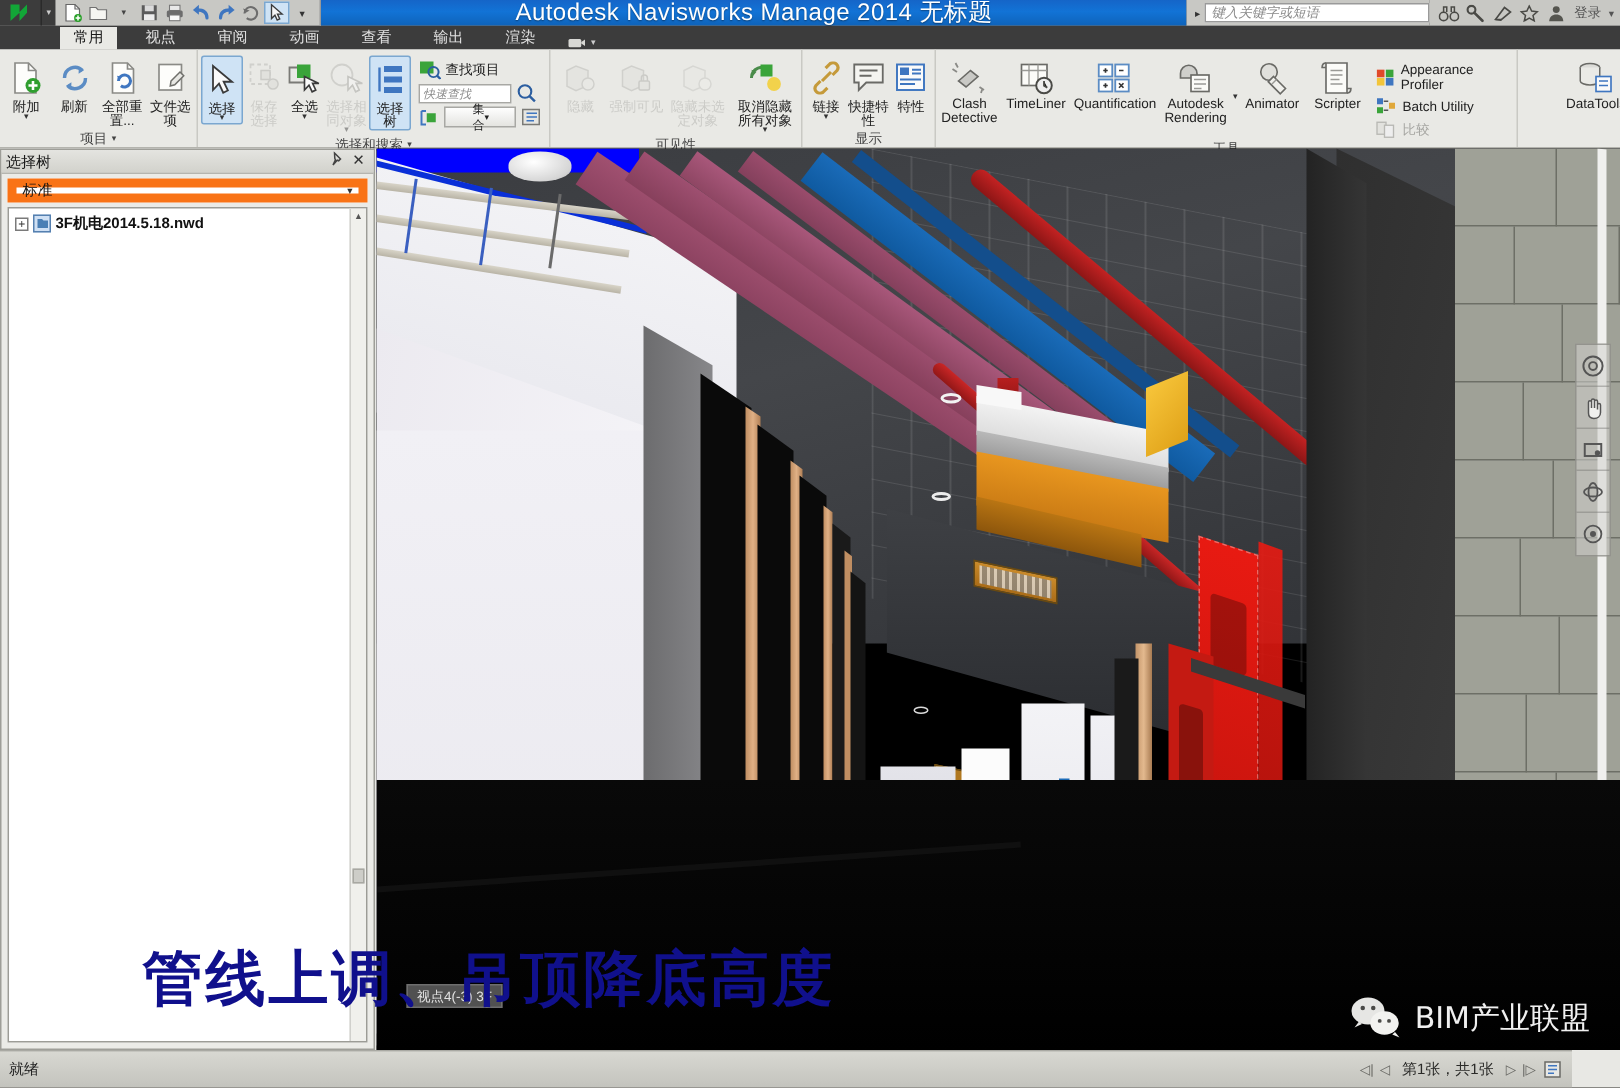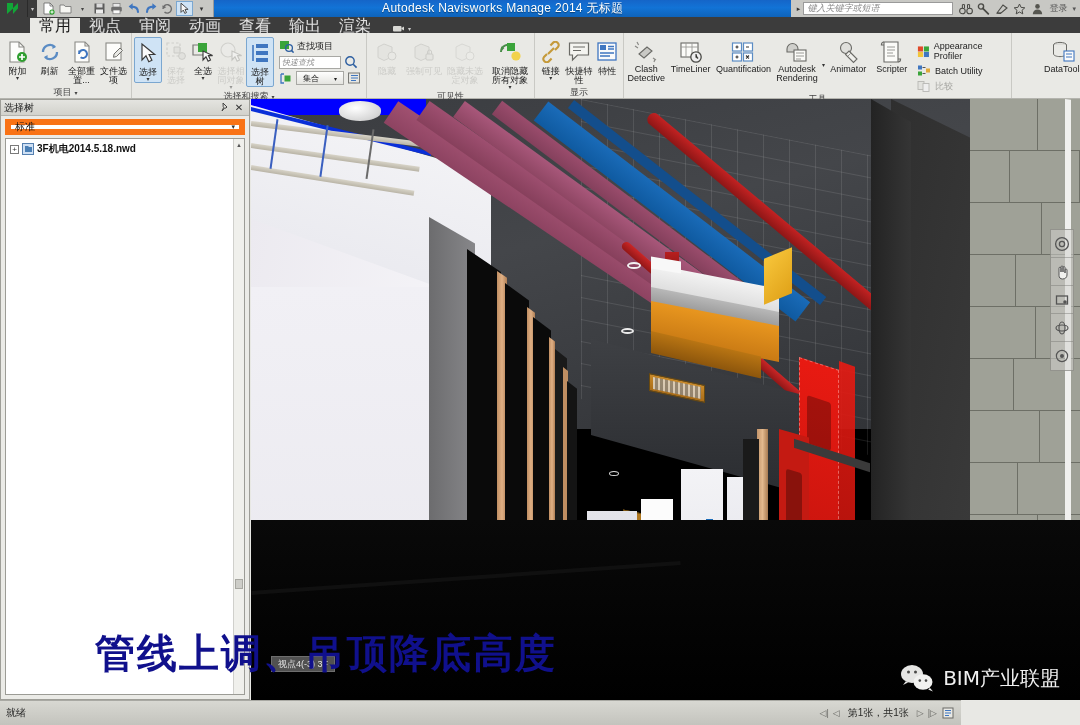--- a/index.html
+++ b/index.html
@@ -26,21 +26,21 @@
     height: 17px; padding: 0 3px; border-right: 1px solid #999;
   }
   .qicon {
     width: 17px; height: 15px; display: flex; align-items: center; justify-content: center;
     cursor: pointer;
   }
   .qicon.sel { background: #cfe3f5; border: 1px solid #7ba7d0; }
   .titletext {
     flex: 1; height: 17px;
     background: linear-gradient(to bottom,#1565c8,#1273d6 45%,#0e63ba);
-    color: #fff; font-size: 12px; display: flex; align-items: center;
+    color: #fff; font-size: 16px; display: flex; align-items: center;
     justify-content: center; letter-spacing: .3px;
     text-shadow: 0 1px 1px rgba(0,0,0,.4);
   }
   .searchwrap {
     display: flex; align-items: center; background: #c8c8c4; height: 17px;
     padding-left: 2px;
   }
   .arrowmini { width: 10px; text-align:center; font-size: 7px; color:#333; }
   .searchbox {
     width: 150px; height: 13px; background: #fff; border: 1px solid #9a9a9a;
@@ -54,22 +54,22 @@
   .trayicons .ti { width: 17px; height: 15px; display:flex; align-items:center; justify-content:center; cursor:pointer;}
   .signin { font-size: 9px; color: #555; padding-left:2px; cursor:pointer; }
   .dropcaret { font-size: 7px; color:#555; padding-left:4px;}
 
   
   .tabbar {
     height: 16px; background: #3c3c3c; display: flex; align-items: flex-end;
     padding-left: 30px; gap: 0px;
   }
   .tab {
-    font-size: 16px; color: #e0e0e0; padding: 1px 9px 2px 9px; cursor: pointer;
-    height: 15px; line-height: 13px;
+    font-size: 10px; color: #e0e0e0; padding: 1px 9px 2px 9px; cursor: pointer;
+    height: 15px; line-height: 13px; margin-left: 10px;
   }
   .tab.active { background: #e9e9e5; color: #1a1a1a; font-weight: normal; }
   .tabcam { display:flex; align-items:center; gap:3px; padding-left:12px; }
 
   
   .ribbon {
     height: 66px; background: #e9e9e5; display: flex; align-items: stretch;
     border-bottom: 1px solid #b4b4ae; position: relative;
   }
   .rgroup {
@@ -96,21 +96,21 @@
 
   .srcwrap { display:flex; flex-direction:column; gap:2px; padding:2px 2px 0 4px;}
   .srcrow { display:flex; align-items:center; gap:3px; font-size:9px; color:#222; }
   .srcinput {
     width: 62px; height: 13px; background:#fff; border:1px solid #a8a8a4;
     font-size:8px; font-style:italic; color:#8c8c8c; padding:0 2px;
     display:flex; align-items:center;
   }
   .srcsel {
     width: 48px; height: 14px; background: linear-gradient(to bottom,#fefefe,#e4e4e0);
-    border:1px solid #a8a8a4; font-size:8px; color:#222; padding:0 6px;
+    border:1px solid #a8a8a4; font-size:8px; color:#222; padding:0 18px;
     display:flex; align-items:center; justify-content:space-between;
   }
   .toollbl { font-size:9px; color:#222; text-align:center; line-height:9px; }
   .sidelist { display:flex; flex-direction:column; gap:3px; padding:4px 2px 0 4px; }
   .sideitem { display:flex; align-items:center; gap:4px; font-size:9px; color:#222; cursor:pointer;}
   .sideitem.dim { color:#a6a6a2; }
 
   
   .leftpanel {
     position:absolute; left:0; top:99px; width:250px; height:601px;
@@ -236,21 +236,21 @@
   .anno-top .l2 { padding-left:12px; }
   .anno-bot { left:95px; top:632px; font-size:40px;text-align:center; }
 
   .wmark {
     position:absolute; right:20px; bottom:32px; display:flex; align-items:center; gap:8px;
     color:#f0f0f0; font-size:20px; font-family:"DejaVu Sans","Liberation Sans",sans-serif;
   }
 
   
   .statusbar {
-    position:absolute; left:0; bottom:0; width:961px; height:25px;
+    position:absolute; left:0; bottom:0; width:1048px; height:25px;
     background: linear-gradient(to bottom,#d8d8d2,#c3c3bd);
     border-top:1px solid #a9a9a3; display:flex; align-items:center;
     padding:0 6px; font-size:10px; color:#222;
   }
   .statusleft { flex:1; }
   .statusnav { display:flex; align-items:center; gap:4px; color:#4a4a46; }
   .navarrow { font-size:9px; color:#6a6a66; cursor:pointer; }
   .sheetlbl { font-size:10px; color:#2a2a28; padding:0 4px; }
   .sbicon { width:14px;height:14px;display:flex;align-items:center;justify-content:center;cursor:pointer;}
 </style>

